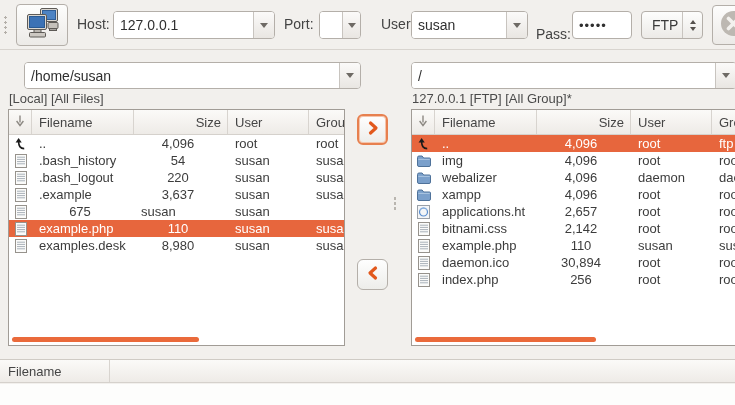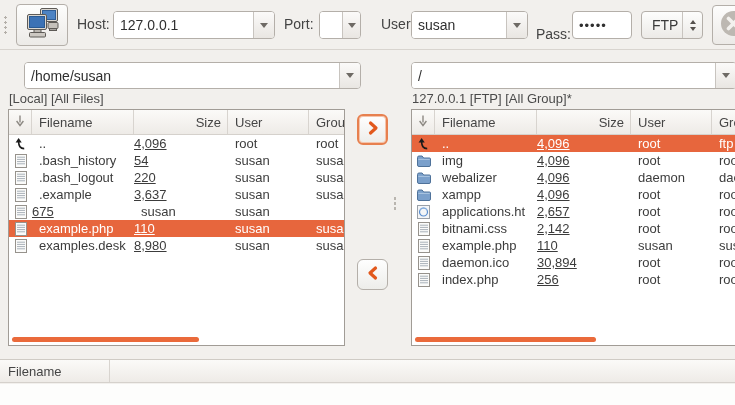--- a/index.html
+++ b/index.html
@@ -58,21 +58,21 @@
   .hc-name,.hc-user,.hc-group { padding-left:7px; }
   .hc-size { justify-content:flex-end; padding-right:6px; }
   .hc-group { border-right:none; }
   .rows { position:relative; }
   .row { display:grid; grid-template-columns:23px 102px 94px 81px 1fr;
     height:17px; line-height:17px; cursor:default; }
   .row span { overflow:hidden; white-space:nowrap; }
   .c-icon { display:flex; align-items:center; justify-content:center; }
   .c-icon svg { display:block; }
   .c-name,.c-user,.c-group { padding-left:7px; }
-  .c-size { text-align:left; padding-right:6px;text-decoration:underline; }
+  .c-size { text-align:center; padding-right:6px; }
   .row.selected { background:#e7663d; color:#fff; }
   .hscroll { position:absolute; height:5px; bottom:3px; border-radius:2.5px;
     background:#ea6a3b; cursor:pointer; }
   
   .mid-btn { position:absolute; left:357px; width:31px; height:31px;
     display:flex; align-items:center; justify-content:center;
     background:linear-gradient(#fefefe,#ededea); border:1px solid #b4afa9;
     border-radius:6px; cursor:pointer; }
   .mid-btn.focused { border:2px solid #e7804f; box-shadow:0 0 0 1px #f5c4ab inset; }
   .split-grip { position:absolute; left:393px; top:196px; width:4px; height:14px;

